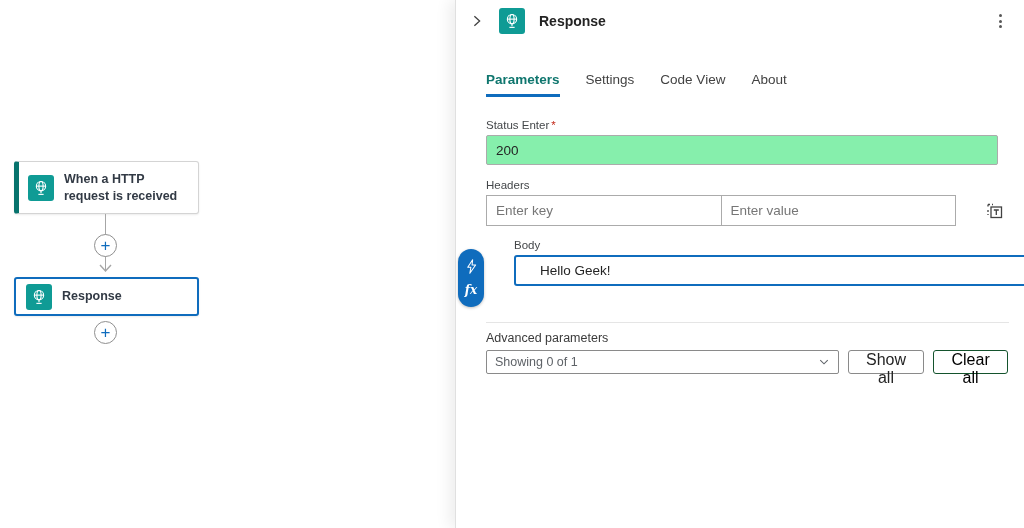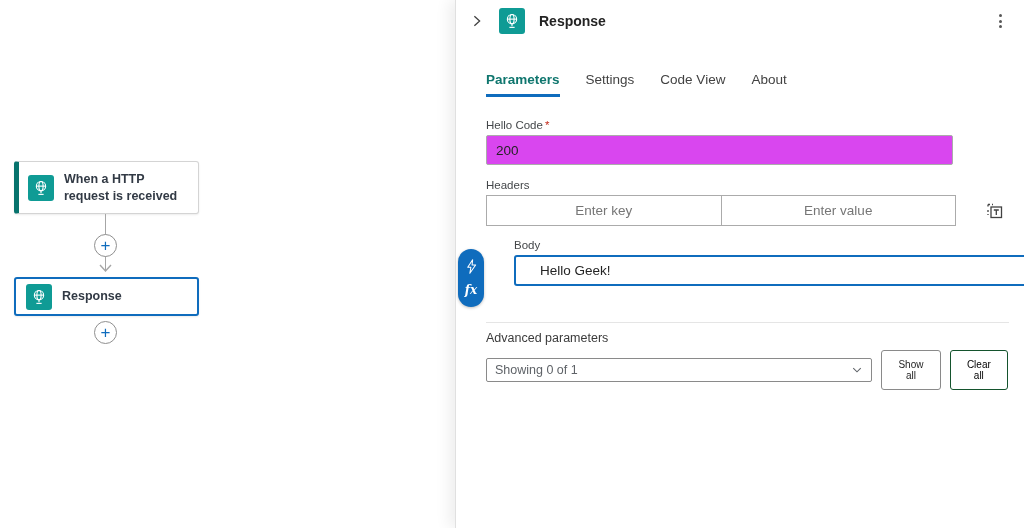--- a/index.html
+++ b/index.html
@@ -99,31 +99,31 @@
   }
 
   .panel-body { padding: 22px 16px 0 30px; position: relative; }
 
   .field-label {
     font-size: 11.5px; color: #44474a; margin-bottom: 4px; display: block;
   }
   .required-mark { color: #c42b1c; margin-left: 2px; }
 
   .text-input {
-    width: 467px; height: 30px; border: 1px solid #ababab; border-radius: 2px;
+    width: 512px; height: 30px; border: 1px solid #ababab; border-radius: 2px;
     font-size: 13.5px; color: #242424; padding: 0 9px;
-    font-family: "Liberation Sans", sans-serif; outline: none; background: #d946ef;
+    font-family: "Liberation Sans", sans-serif; outline: none; background: #86efac;
   }
 
   .headers-block { margin-top: 14px; }
   .headers-row { display: flex; align-items: center; }
   .headers-grid { display: flex; border: 1px solid #ababab; width: 470px; height: 31px; }
   .headers-grid input {
     border: none; outline: none; font-size: 13.5px; padding: 0 9px; width: 235px;
-    font-family: "Liberation Sans", sans-serif; color: #242424; background: #fff; text-align: center;
+    font-family: "Liberation Sans", sans-serif; color: #242424; background: #fff;
   }
   .headers-grid input::placeholder { color: #767676; }
   .headers-grid .cell-divider { width: 1px; background: #ababab; }
   .text-input::placeholder { color: #767676; }
   .textmode-btn {
     margin-left: 27px; width: 24px; height: 24px; background: transparent; border: none;
     display: flex; align-items: center; justify-content: center; cursor: pointer;
   }
 
   .body-block { margin-top: 13px; margin-left: 28px; }
@@ -151,21 +151,21 @@
   .divider { width: 523px; height: 1px; background: #e5e5e5; margin-top: 36px; }
 
   .advanced-block { margin-top: 8px; }
   .advanced-row { display: flex; align-items: center; margin-top: 5px; }
   .adv-dropdown {
     width: 390px; height: 24px; border: 1px solid #8a8a8a; border-radius: 2px;
     display: flex; align-items: center; padding: 0 8px; cursor: pointer; background: #fff;
   }
   .adv-dropdown-value { font-size: 12.5px; color: #5f6368; flex: 1; }
   .adv-btn {
-    height: 40px; border-radius: 3px; background: #fff; font-size: 10px;
+    height: 24px; border-radius: 3px; background: #fff; font-size: 16px;
     font-family: "Liberation Sans", sans-serif; cursor: pointer; margin-left: 9px;
     padding: 0 10px;
   }
   .adv-btn.enabled { border: 1px solid #8a8a8a; color: #242424; }
   .adv-btn.disabled { border: 1px solid #14532d; color: #000000; cursor: default; }
 </style>
 </head>
 <body>
 
 <div class="canvas">
@@ -238,21 +238,21 @@
   <div class="tabs">
     <div class="tab active">Parameters</div>
     <div class="tab">Settings</div>
     <div class="tab">Code View</div>
     <div class="tab">About</div>
   </div>
 
   <div class="panel-body">
 
     <label class="field-label">
-      <span>Hello Code</span><span class="required-mark">*</span>
+      <span>Status Enter</span><span class="required-mark">*</span>
     </label>
     <input class="text-input" type="text" value="200" style="">
 
     <div class="headers-block">
       <label class="field-label">Headers</label>
       <div class="headers-row">
         <div class="headers-grid">
           <input type="text" placeholder="Enter key" style="">
           <div class="cell-divider"></div>
           <input type="text" placeholder="Enter value" style="">

